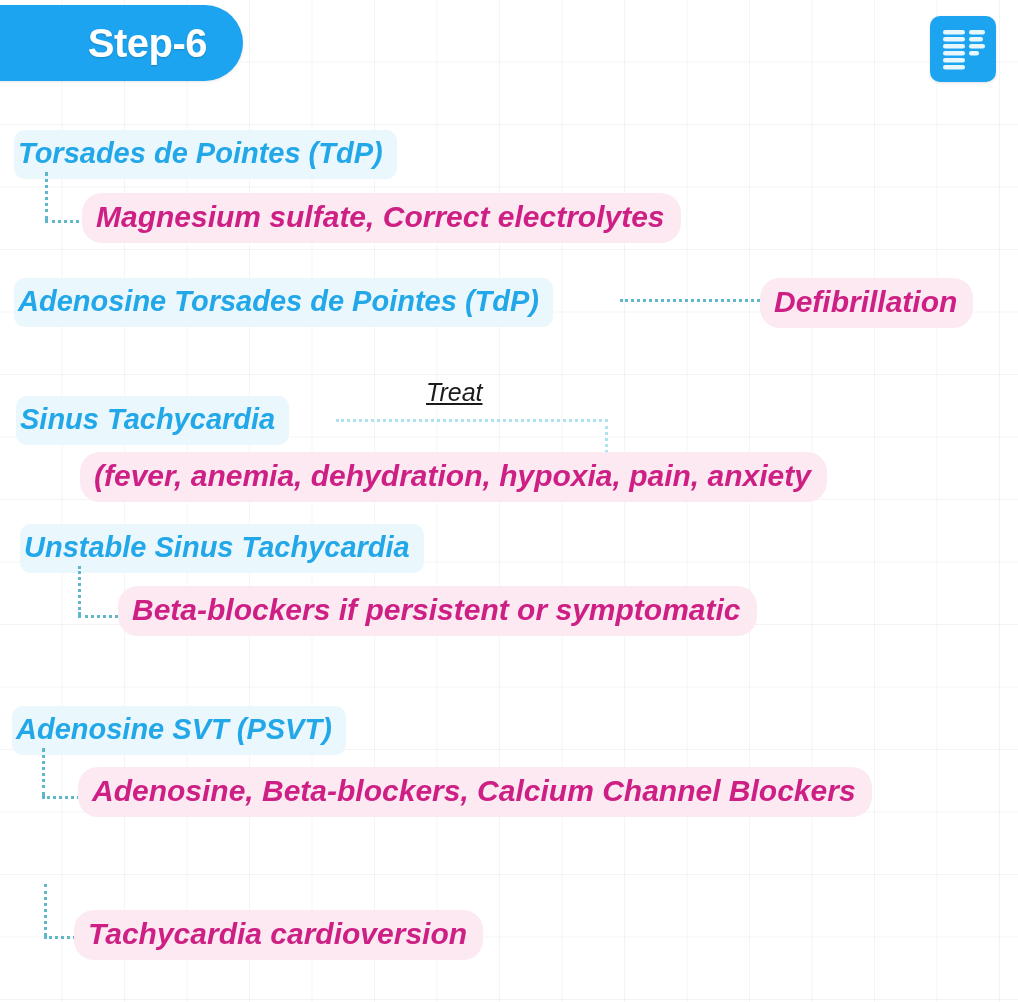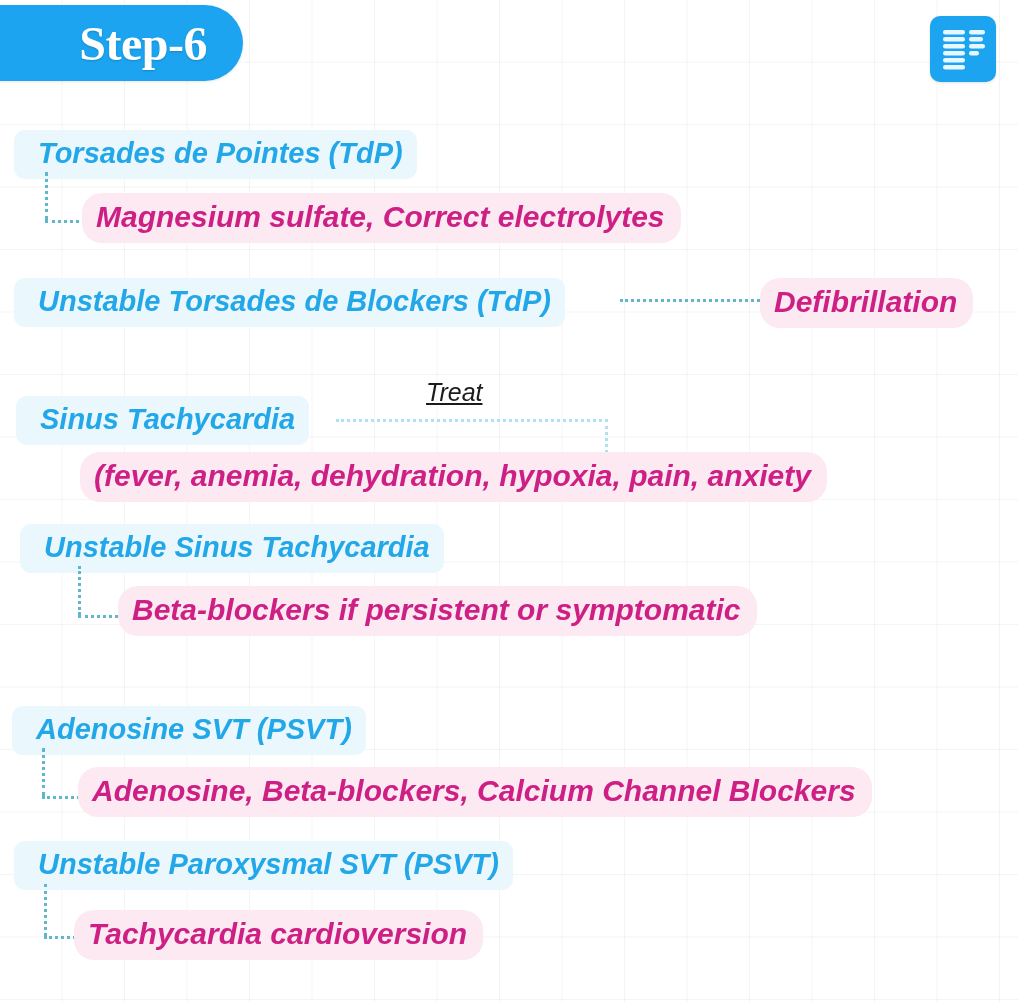--- a/index.html
+++ b/index.html
@@ -29,25 +29,25 @@
     width:303px;height:76px;
     background:#1CA4F0;
     border-radius:38px;
     box-shadow:0 1px 3px rgba(0,0,0,0.10);
     display:flex;align-items:center;justify-content:flex-end;
     box-sizing:border-box;
     padding-right:36px;
   }
   .step-badge span{
     color:#ffffff;
-    font-size:48px;
+    font-size:40px;
     font-weight:bold;
     letter-spacing:-0.5px;
     text-shadow:0 1px 2px rgba(0,0,0,0.18);
-    font-family:Liberation Serif, serif;
+    font-family:Liberation Sans, sans-serif;
   }
 
   
   .logo{
     position:absolute;
     right:22px;top:16px;
     width:66px;height:66px;
     background:#1CA4F0;
     border-radius:10px;
     box-shadow:0 1px 3px rgba(0,0,0,0.12);
@@ -62,21 +62,21 @@
     font-style:italic;
     font-weight:bold;
     line-height:1;
     display:flex;align-items:center;
   }
   .node.blue{
     color:#22A7E8;
     background:#EAF7FC;
     border-radius:11px;
     font-size:29px;
-    padding:9px 14px 11px 24px;
+    padding:9px 14px 11px 4px;
   }
   .node.pink{
     color:#CD1F84;
     background:#FCE9F2;
     border-radius:20px;
     font-size:30px;
     padding:9px 16px 11px 14px;
   }
   .label-plain{
     position:absolute;
@@ -139,21 +139,21 @@
   <div class="node blue" style="left:14px; top:130px;">
     <span>Torsades de Pointes (TdP)</span>
   </div>
   <div class="conn-v" style="left:45px; top:172px; height:48px;"></div>
   <div class="conn-h" style="left:45px; top:220px; width:40px;"></div>
   <div class="node pink" style="left:82px; top:193px;">
     <span>Magnesium sulfate, Correct electrolytes</span>
   </div>
 
   <div class="node blue" style="left:14px; top:278px;">
-    <span>Unstable Torsades de Blockers (TdP)</span>
+    <span>Adenosine Torsades de Pointes (TdP)</span>
   </div>
   <div class="conn-h" style="left:620px; top:299px; width:140px;"></div>
   <div class="node pink" style="left:760px; top:278px;">
     <span>Defibrillation</span>
   </div>
 
   <div class="node blue" style="left:16px; top:396px;">
     <span>Sinus Tachycardia</span>
   </div>
   <div class="label-plain" style="left:426px; top:378px;text-decoration:underline;">Treat</div>
@@ -175,22 +175,19 @@
 
   <div class="node blue" style="left:12px; top:706px;">
     <span>Adenosine SVT (PSVT)</span>
   </div>
   <div class="conn-v" style="left:42px; top:748px; height:48px;"></div>
   <div class="conn-h" style="left:42px; top:796px; width:38px;"></div>
   <div class="node pink" style="left:78px; top:767px;">
     <span>Adenosine, Beta-blockers, Calcium Channel Blockers</span>
   </div>
 
-  <div class="node blue" style="left:14px; top:841px;">
-    <span>Unstable Paroxysmal SVT (PSVT)</span>
-  </div>
   <div class="conn-v" style="left:44px; top:884px; height:52px;"></div>
   <div class="conn-h" style="left:44px; top:936px; width:32px;"></div>
   <div class="node pink" style="left:74px; top:910px;">
     <span>Tachycardia cardioversion</span>
   </div>
 
 </div>
 
 </body></html>

